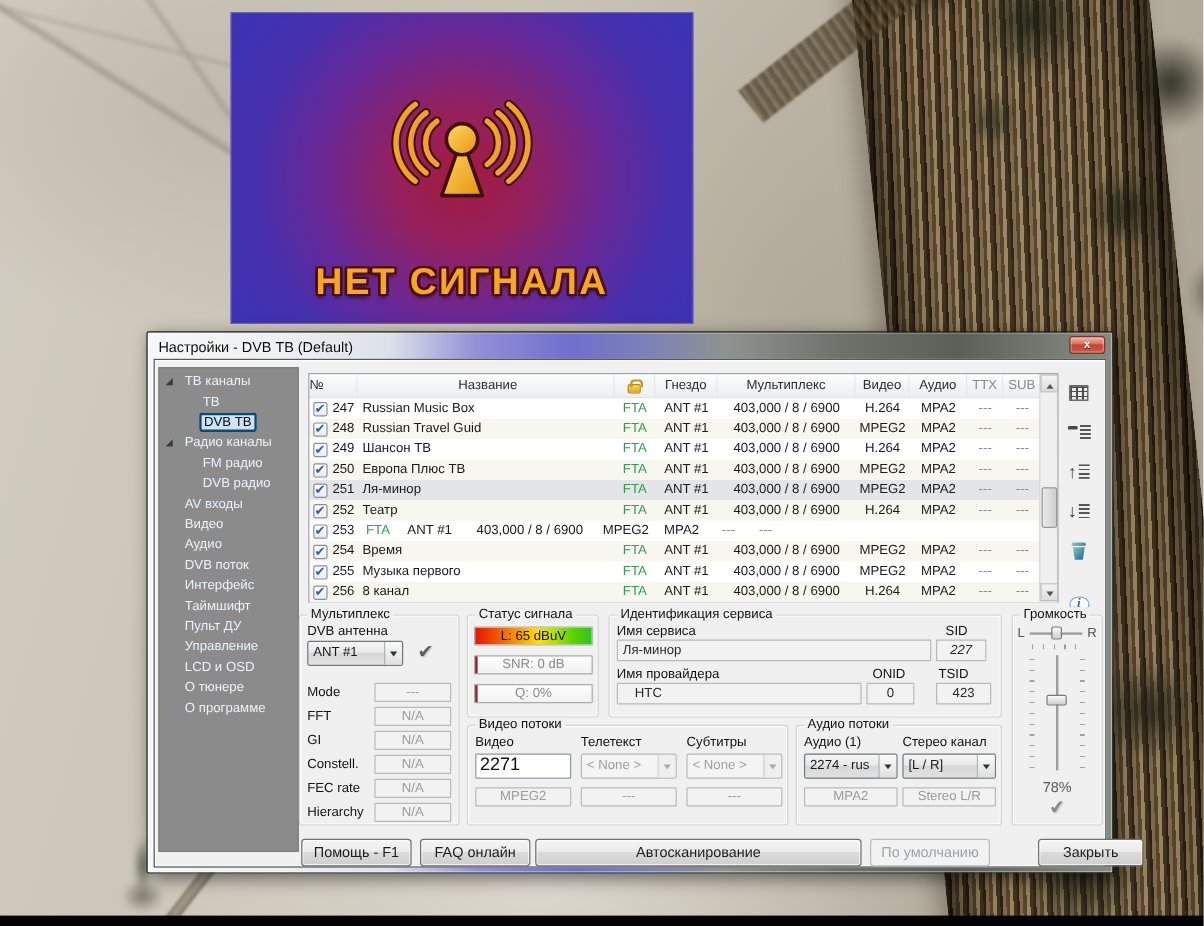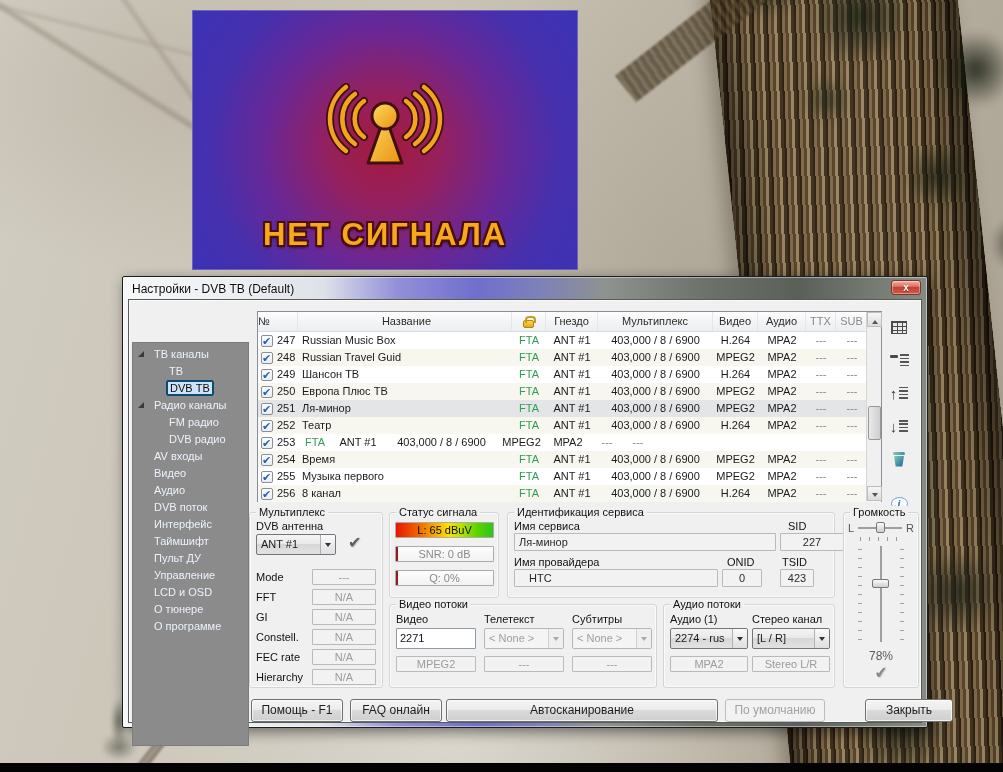--- a/index.html
+++ b/index.html
@@ -71,21 +71,21 @@
     box-shadow:3px 4px 14px rgba(0,0,0,.5), inset 0 0 0 1px rgba(255,255,255,.45); }
   .titlebar { height:21px; position:relative; display:flex; align-items:center; }
   .title-text { padding-left:4px; font-size:12px; color:#0c0c0c; text-shadow:0 0 3px rgba(255,255,255,.7); }
   .close-btn { position:absolute; right:1px; top:2px; width:30px; height:15px; border:1px solid #7e352a; border-radius:3px;
     background:linear-gradient(180deg,#f2b4a6 0%,#de6f5d 42%,#c24433 50%,#cf5a47 100%);
     color:#fff; font-size:10px; font-weight:bold; text-align:center; line-height:13px;
     text-shadow:0 1px 1px rgba(0,0,0,.5); box-shadow:inset 0 0 0 1px rgba(255,255,255,.35); cursor:pointer; }
   .client { position:relative; width:794px; height:424px; background:#f0f0f0; border:1px solid #565b56; box-shadow:inset 0 0 0 1px #fafafa; }
 
   
-  .tree { position:absolute; left:3px; top:6px; width:117px; height:404px; background:#8b8b8b; border:1px solid #7c7c7c; padding-top:3px;margin-top:36px; }
+  .tree { position:absolute; left:3px; top:6px; width:117px; height:404px; background:#8b8b8b; border:1px solid #7c7c7c; padding-top:3px; }
   .tree-item { position:relative; height:17px; line-height:17px; padding-left:18px; color:#ecf2fb; cursor:pointer; white-space:nowrap; }
   .tree-item.child { padding-left:33px; }
   .tree-item .expander { position:absolute; left:5px; top:5px; width:0; height:0; visibility:hidden;
     border-left:6px solid transparent; border-bottom:6px solid #3a3a3a; }
   .tree-item.has-expander .expander { visibility:visible; }
   .tree-item .tree-label { padding:1px 3px; border-radius:2px; }
   .tree-item.selected .tree-label { background:#cfe3f8; border:2px solid #0c4a6e; color:#0a0a0a; padding:0 2px; }
 
   
   .table { position:absolute; left:128px; top:11px; width:625px; height:191px; background:#fff; border:1px solid #888e98; }
@@ -147,21 +147,21 @@
   .g-mux   { left:120px; top:212px; width:134px; height:176px; }
   .g-sig   { left:260px; top:212px; width:110px; height:86px; }
   .g-svc   { left:378px; top:212px; width:328px; height:86px; }
   .g-vid   { left:260px; top:304px; width:268px; height:84px; }
   .g-aud   { left:534px; top:304px; width:172px; height:84px; }
   .g-vol   { left:714px; top:212px; width:76px; height:176px; }
 
   .lbl { font-size:11px; color:#111; }
   .sunken { border:1px solid #b9b9b9; background:#f2f2f2; color:#9b9b9b; text-align:center; font-size:11px; border-radius:1px; }
   .sunken.darktext { color:#2a2a2a; }
-  .textinput { border:1px solid #8e9aa6; background:#fff; color:#111; font-size:11px; padding:0 3px; border-radius:1px; line-height:18px; }
+  .textinput { border:1px solid #8e9aa6; background:#fff; color:#111; font-size:15px; padding:0 3px; border-radius:1px; line-height:18px; }
 
   .combo { display:flex; height:21px; border:1px solid #70767d; border-radius:2px; overflow:hidden;
     background:linear-gradient(180deg,#f4f4f4,#e9e9e9 45%,#d7d7d7 50%,#e2e2e2); cursor:pointer; }
   .combo .txt { flex:1; padding:3px 0 0 4px; font-size:11px; white-space:nowrap; overflow:hidden; }
   .combo .arr { width:15px; border-left:1px solid #aeb2b6; display:flex; justify-content:center; align-items:center;
     background:linear-gradient(180deg,#fafafa,#dfdfdf); }
   .combo .arr::after { content:""; border:3.5px solid transparent; border-top:4px solid #333; margin-top:4px; }
   .combo.disabled { border-color:#b7b7b7; background:#f4f4f4; color:#9f9f9f; cursor:default; }
   .combo.disabled .txt { color:#9f9f9f; }
   .combo.disabled .arr { border-left-color:#d2d2d2; background:#efefef; }
@@ -183,27 +183,27 @@
   .sig-level { top:9px; color:#0d0d0d;
     background:linear-gradient(90deg,#e81500 0%,#ef6300 22%,#f7a800 40%,#ffe000 54%,#b5e000 68%,#5ad400 84%,#2fc41c 100%); }
   .sig-empty { background:linear-gradient(180deg,#fdfdfd,#f2f2f2); color:#8a8a8a; }
   .sig-empty::before { content:""; position:absolute; left:0; top:0; width:2px; height:100%; background:#8f1f1f; }
   .sig-snr { top:33px; } .sig-q { top:57px; }
 
   
   .g-svc .l-name { position:absolute; left:6px; top:7px; }
   .g-svc .l-sid  { position:absolute; left:280px; top:7px; }
   .g-svc .v-name { position:absolute; left:6px; top:20px; width:262px; height:18px; text-align:left; line-height:16px; padding-left:4px; }
-  .g-svc .v-sid  { position:absolute; left:272px; top:20px; width:64px; height:18px; line-height:16px; }
+  .g-svc .v-sid  { position:absolute; left:272px; top:20px; width:42px; height:18px; line-height:16px;font-style:italic; }
   .g-svc .l-prov { position:absolute; left:6px; top:43px; }
   .g-svc .l-onid { position:absolute; left:219px; top:43px; }
   .g-svc .l-tsid { position:absolute; left:274px; top:43px; }
   .g-svc .v-prov { position:absolute; left:6px; top:56px; width:204px; height:18px; text-align:left; line-height:16px; padding-left:14px; }
   .g-svc .v-onid { position:absolute; left:214px; top:56px; width:40px; height:18px; line-height:16px; }
-  .g-svc .v-tsid { position:absolute; left:272px; top:56px; width:34px; height:18px; line-height:16px; }
+  .g-svc .v-tsid { position:absolute; left:272px; top:56px; width:46px; height:18px; line-height:16px; }
 
   
   .scol { position:absolute; width:80px; }
   .scol .lbl { display:block; margin-bottom:3px; }
   .scol .combo, .scol .textinput { width:80px; height:21px; }
   .scol .sunken { width:80px; height:16px; line-height:14px; margin-top:7px; }
   .g-vid .col1 { left:6px; top:8px; } .g-vid .col2 { left:94px; top:8px; } .g-vid .col3 { left:182px; top:8px; }
   .g-aud .col1 { left:6px; top:8px; } .g-aud .col2 { left:88px; top:8px; }
   .g-aud .scol { width:78px; } .g-aud .scol .combo { width:78px; } .g-aud .scol .sunken { width:78px; }
 

